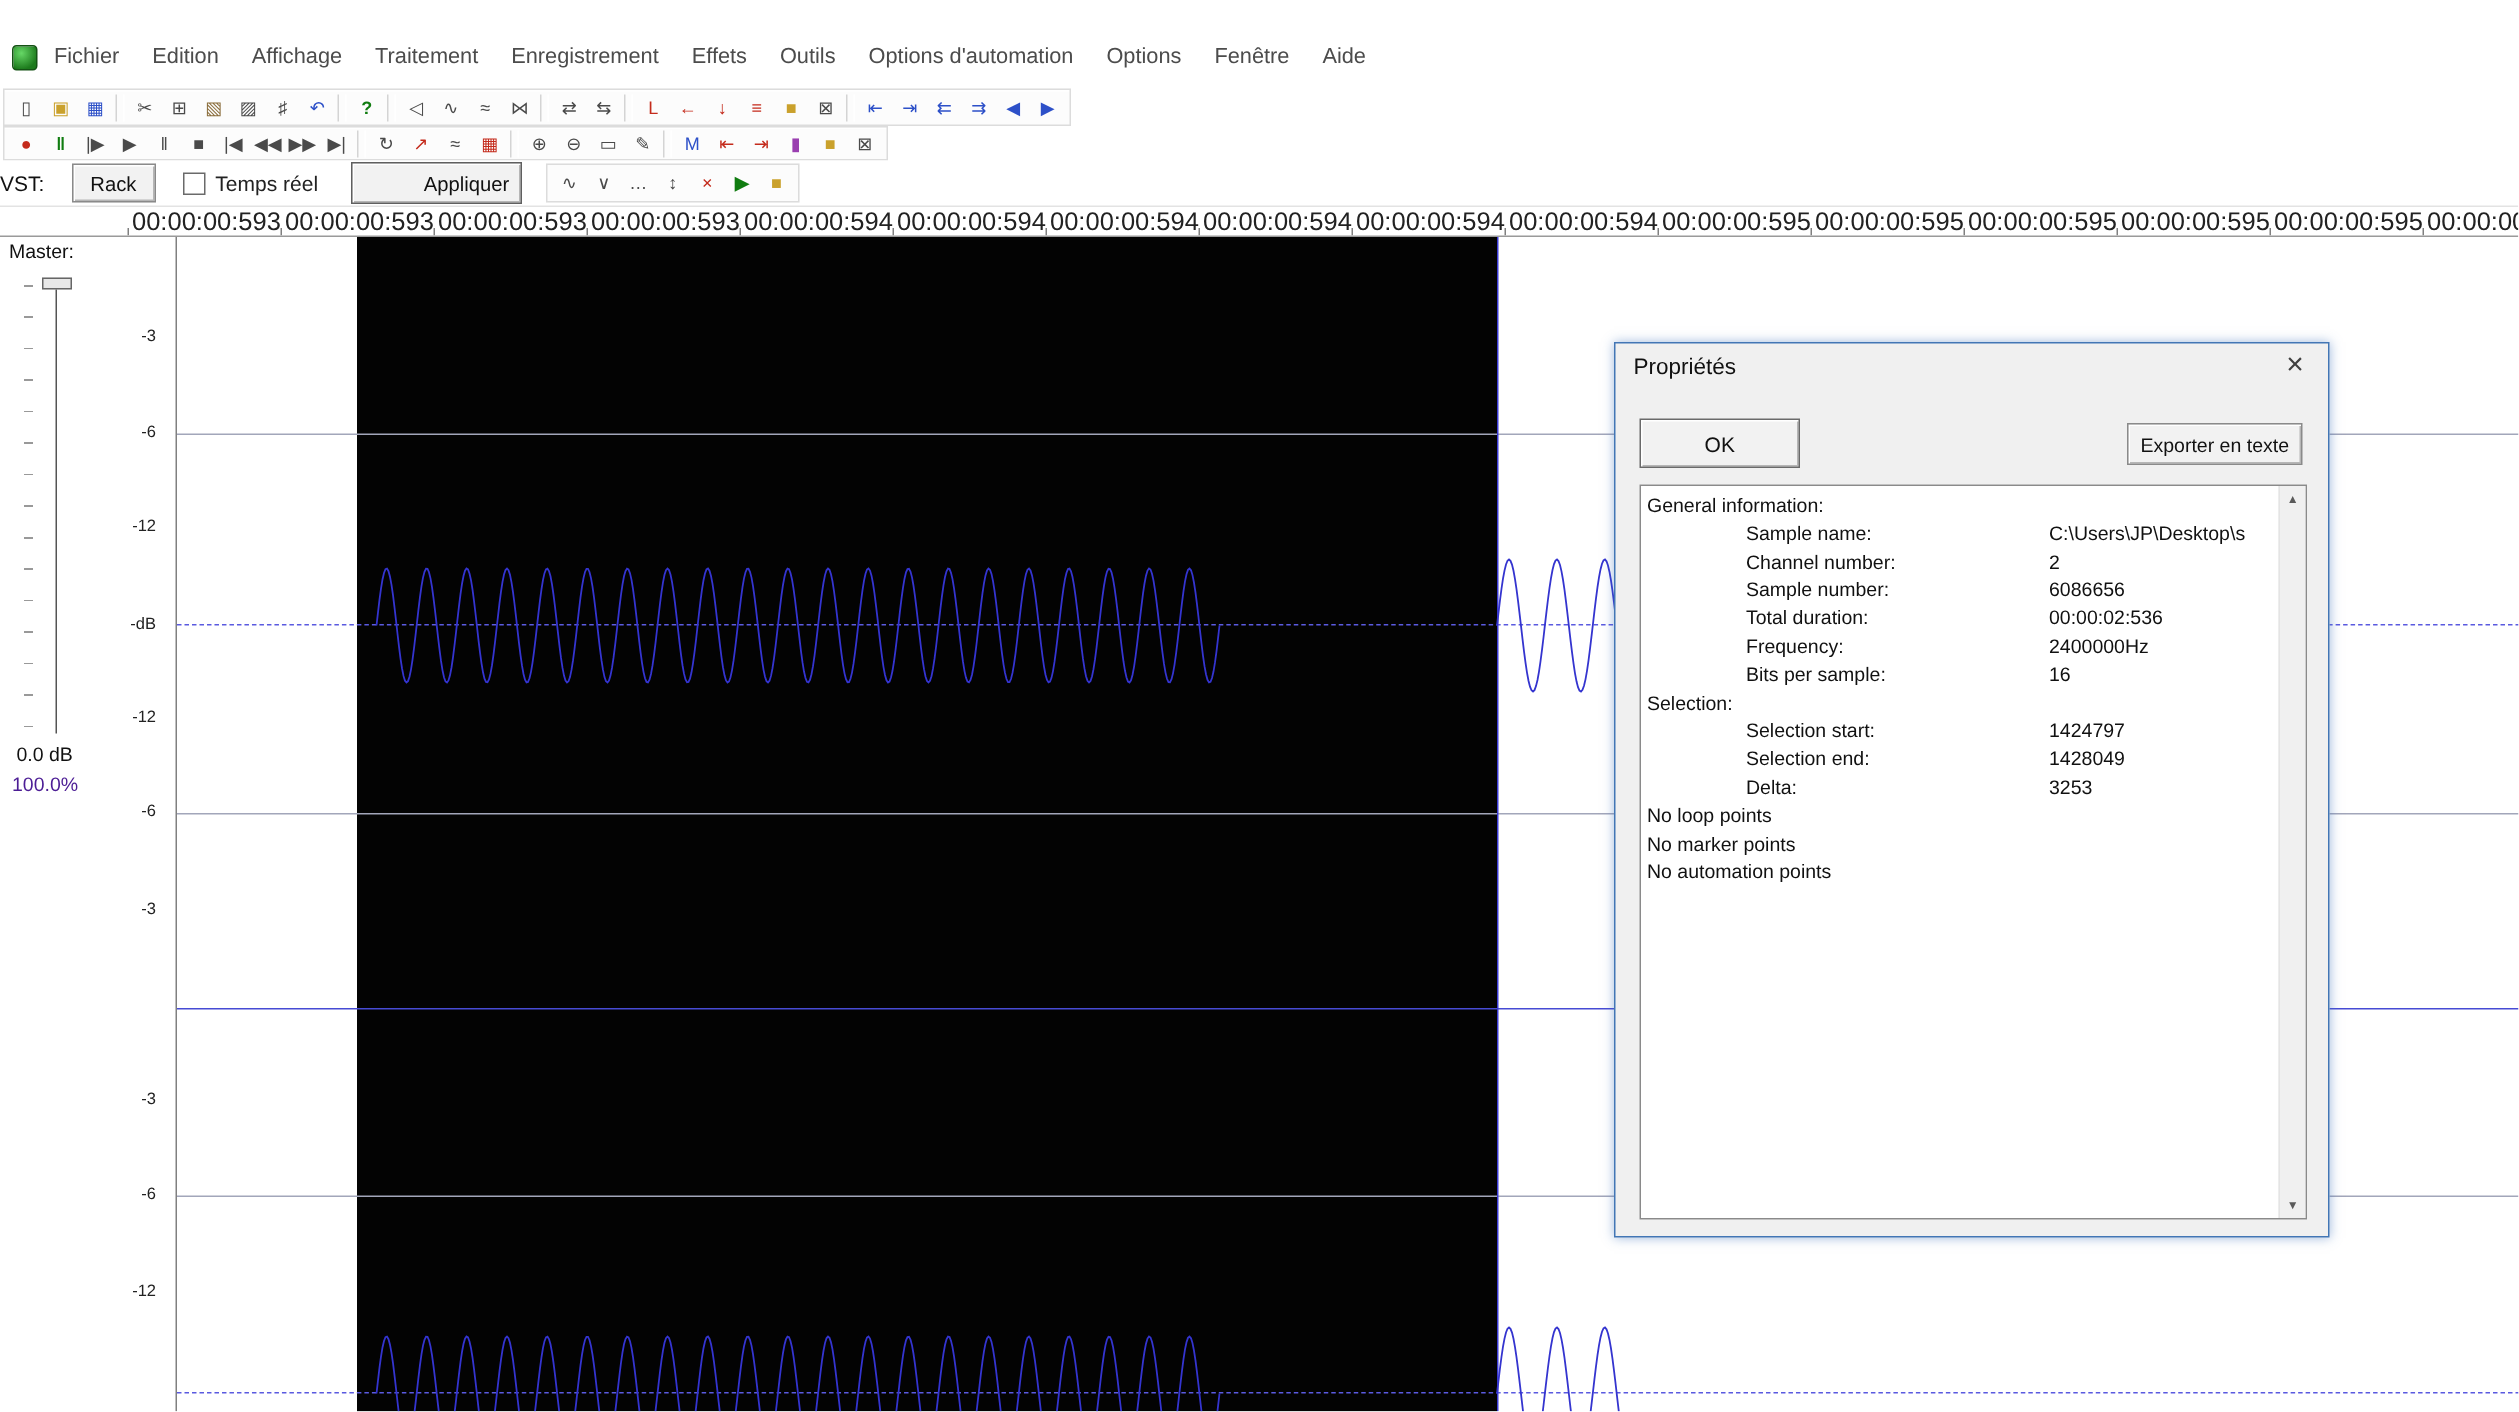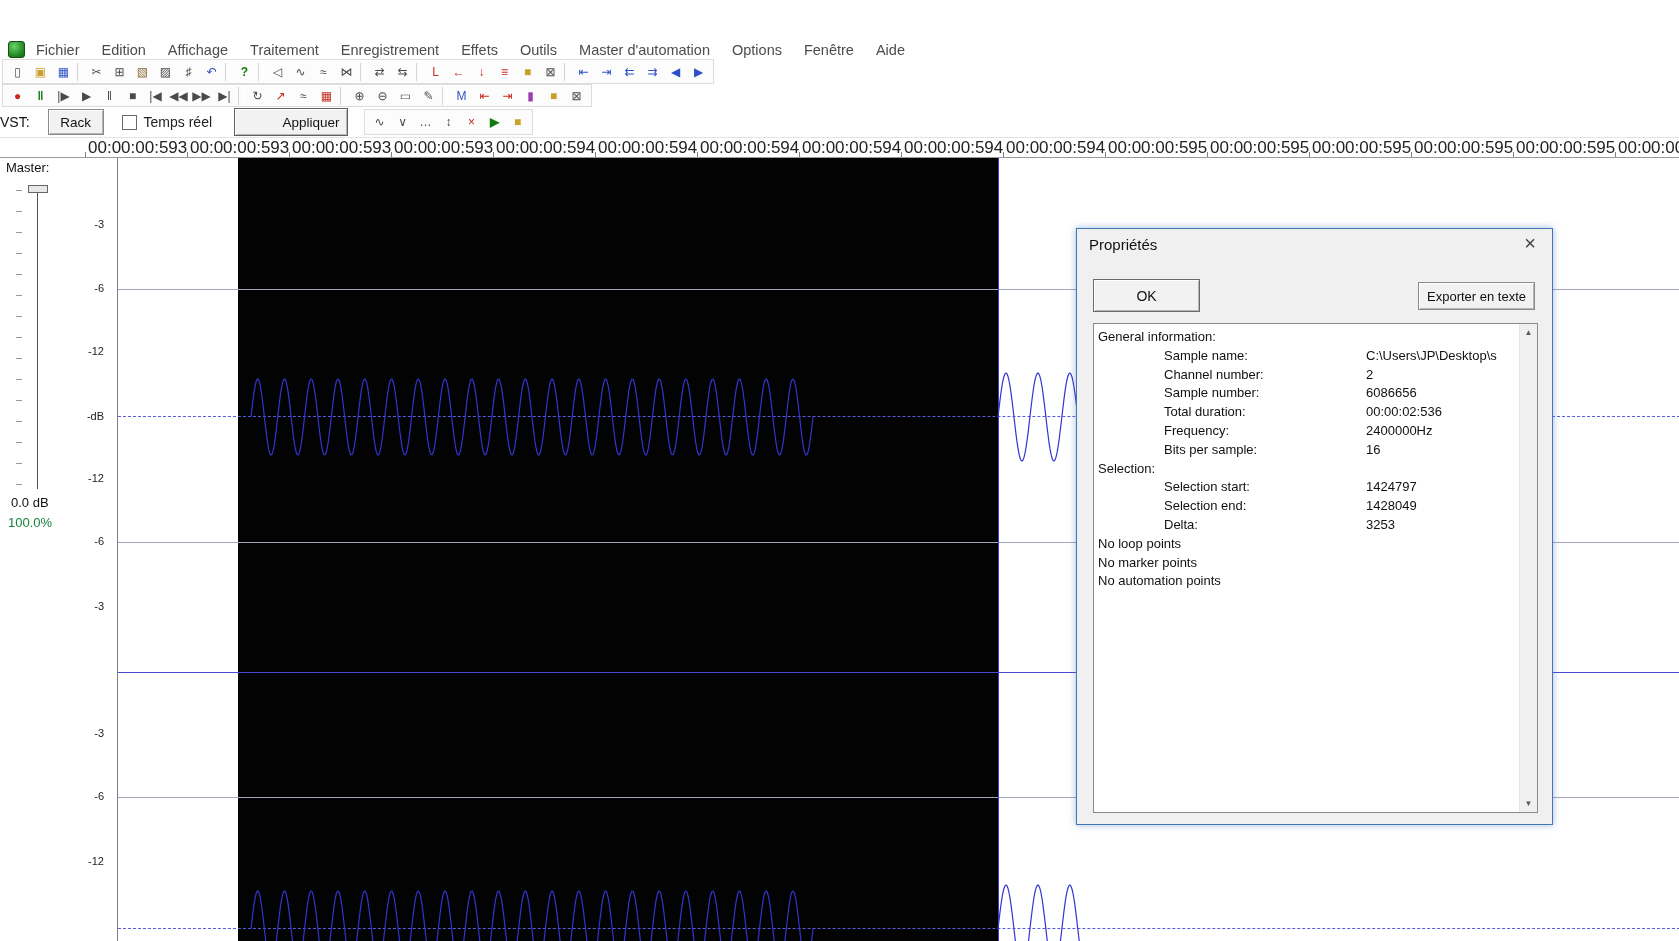--- a/index.html
+++ b/index.html
@@ -7,21 +7,21 @@
        font-family:"Liberation Sans",sans-serif;color:#222;}
 
   
   .titlebar{position:absolute;left:0;top:0;width:100%;height:30px;display:flex;align-items:center;background:#fff;}
   .logo{width:17px;height:17px;border-radius:3px;border:1px solid #145214;
         background:radial-gradient(circle at 35% 30%,#66d766,#1c7a1c 75%);}
   .titlebar .logo{margin-left:8px;}
   .title-text{margin-left:9px;font-size:13px;color:#8f8f8f;white-space:nowrap;}
 
   
-  .menubar{position:absolute;left:0;top:30px;width:100%;height:28px;display:flex;align-items:flex-end;background:#fff;}
+  .menubar{position:absolute;left:0;top:30px;width:100%;height:28px;display:flex;align-items:flex-start;background:#fff;}
   .menubar .logo{width:15px;height:15px;margin-left:8px;}
   .menu-item{font-size:14.5px;color:#4c4c4c;padding:0 11px;cursor:default;white-space:nowrap;}
 
   
   .toolbar{position:absolute;display:inline-flex;align-items:center;background:#fcfcfc;
            border:1px solid #dcdcdc;box-shadow:inset 0 1px 0 #fff;padding:1px 3px;}
   #tb1{left:2px;top:59px;height:21px;}
   #tb2{left:2px;top:84px;height:19px;}
   .tbi{min-width:21px;height:18px;display:flex;align-items:center;justify-content:center;
        font-size:12px;line-height:18px;cursor:default;white-space:nowrap;padding:0 1px;}
@@ -52,21 +52,21 @@
   .ruler-cell::before{content:"";position:absolute;left:-3px;bottom:0;width:1px;height:5px;background:#808080;}
 
   
   .master{position:absolute;left:0;top:158px;width:60px;height:783px;background:#fff;}
   .master-label{position:absolute;left:6px;top:2px;font-size:13px;color:#111;}
   .slider-ticks{position:absolute;left:16px;top:32px;width:6px;height:295px;
                 background:repeating-linear-gradient(to bottom,#999 0 1px,transparent 1px 21px);}
   .slider-track{position:absolute;left:37px;top:29px;width:1px;height:302px;background:#555;}
   .slider-handle{position:absolute;left:28px;top:27px;width:18px;height:6px;background:#e8e8e8;border:1px solid #666;}
   .master-db{position:absolute;left:11px;top:337px;font-size:13px;color:#111;}
-  .master-pct{position:absolute;left:8px;top:357px;font-size:13px;color:#15803d;}
+  .master-pct{position:absolute;left:8px;top:357px;font-size:13px;color:#4c1d95;}
 
   
   .axis{position:absolute;left:60px;top:158px;width:57px;height:783px;background:#fff;}
   .axis span{position:absolute;right:13px;height:13px;line-height:13px;font-size:11px;color:#222;}
   .axis span:nth-of-type(1){top:60px;}  .axis span:nth-of-type(2){top:124px;}
   .axis span:nth-of-type(3){top:187px;} .axis span:nth-of-type(4){top:252px;}
   .axis span:nth-of-type(5){top:314px;} .axis span:nth-of-type(6){top:377px;}
   .axis span:nth-of-type(7){top:442px;} .axis span:nth-of-type(8){top:569px;}
   .axis span:nth-of-type(9){top:632px;} .axis span:nth-of-type(10){top:697px;}
 
@@ -116,21 +116,21 @@
       <span class="menu-item">Affichage</span>
 
       <span class="menu-item">Traitement</span>
 
       <span class="menu-item">Enregistrement</span>
 
       <span class="menu-item">Effets</span>
 
       <span class="menu-item">Outils</span>
 
-      <span class="menu-item">Master d'automation</span>
+      <span class="menu-item">Options d'automation</span>
 
       <span class="menu-item">Options</span>
 
       <span class="menu-item">Fenêtre</span>
 
       <span class="menu-item">Aide</span>
     </div>
 
   <div class="toolbar" id="tb1">
 

